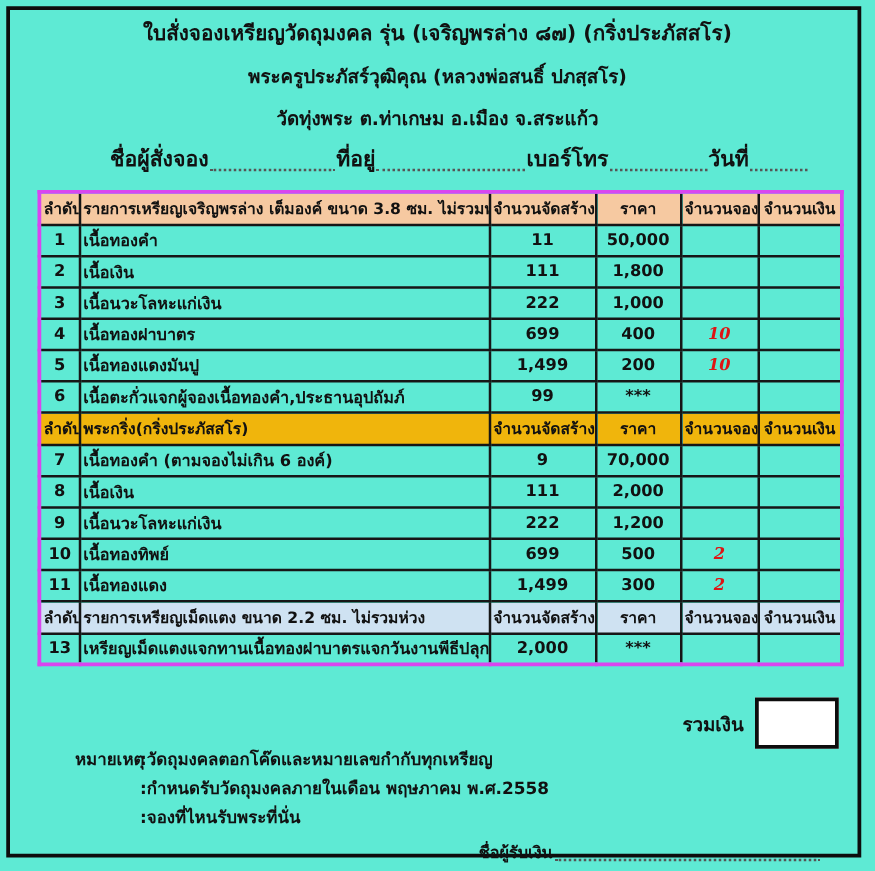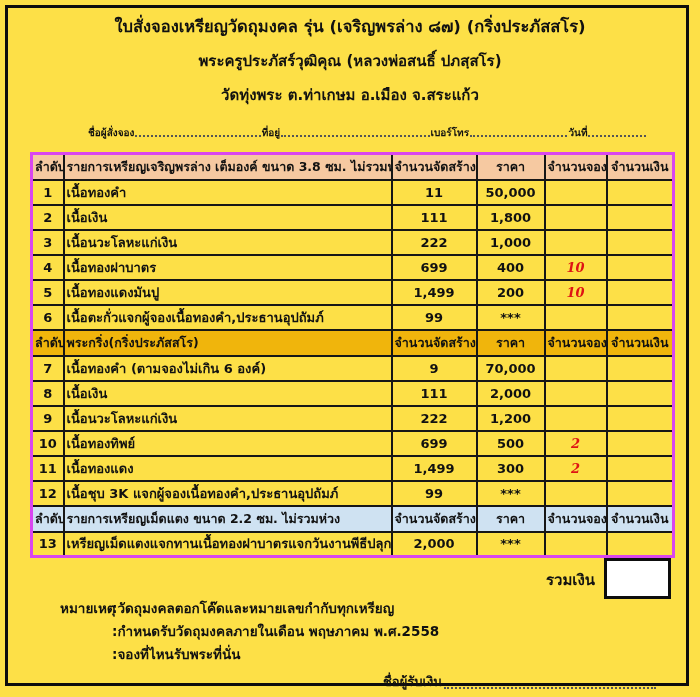--- a/index.html
+++ b/index.html
@@ -3,37 +3,37 @@
 <meta charset="utf-8">
 <style>
   * { box-sizing: border-box; }
   html,body { margin:0; padding:0; }
   body {
     width:700px; height:697px;
     background:#ffffff;
     font-family:"DejaVu Sans","Liberation Sans",sans-serif;
     color:#111;
   }
-  .canvas { position:relative; width:700px; height:697px; background:#fde047; overflow:hidden; }
+  .canvas { position:relative; width:700px; height:697px; background:#5eead4; overflow:hidden; }
   .outer-border {
     position:absolute; left:5px; top:5px; width:684px; height:681px;
     border:3px solid #0d0d0d;
   }
 
   
   .title-block { position:absolute; top:13px; left:0; width:100%; text-align:center; font-weight:bold; }
   .t1 { font-size:16.5px; margin-bottom:10px; }
   .t2 { font-size:15px; margin-bottom:10px; }
   .t3 { font-size:15px; }
 
   
   .order-line {
     position:absolute; top:121px; left:88px; right:53px; height:19px;
     display:flex; align-items:flex-end;
-    font-weight:bold; font-size:10px; white-space:nowrap;
+    font-weight:bold; font-size:17px; white-space:nowrap;
   }
   .leader { border-bottom:2px dotted #555; margin:0 1px 3px 1px; min-width:20px; }
   .l1 { flex:1.35; } .l2 { flex:1.6; } .l3 { flex:1.05; } .l4 { flex:0.62; }
 
   
   table.order-table {
     position:absolute; left:30px; top:152px; width:642px;
     border-collapse:collapse; table-layout:fixed;
     border:3px solid #d946ef;
   }
@@ -197,28 +197,20 @@
           <td class="c-amount"></td>
         </tr>
         <tr>
           <td class="c-no">11</td>
           <td class="c-item">เนื้อทองแดง</td>
           <td class="c-qty">1,499</td>
           <td class="c-price">300</td>
           <td class="c-order hand">2</td>
           <td class="c-amount"></td>
         </tr>
-        <tr>
-          <td class="c-no">12</td>
-          <td class="c-item">เนื้อชุบ 3K แจกผู้จองเนื้อทองคำ,ประธานอุปถัมภ์</td>
-          <td class="c-qty">99</td>
-          <td class="c-price">***</td>
-          <td class="c-order"></td>
-          <td class="c-amount"></td>
-        </tr>
         <tr class="sec-head" style="background: rgb(207, 226, 242);">
           <td class="c-no">ลำดับ</td>
           <td class="c-item">รายการเหรียญเม็ดแตง ขนาด 2.2 ซม. ไม่รวมห่วง</td>
           <td class="c-qty">จำนวนจัดสร้าง</td>
           <td class="c-price">ราคา</td>
           <td class="c-order">จำนวนจอง</td>
           <td class="c-amount">จำนวนเงิน</td>
         </tr>
         <tr>
           <td class="c-no">13</td>

